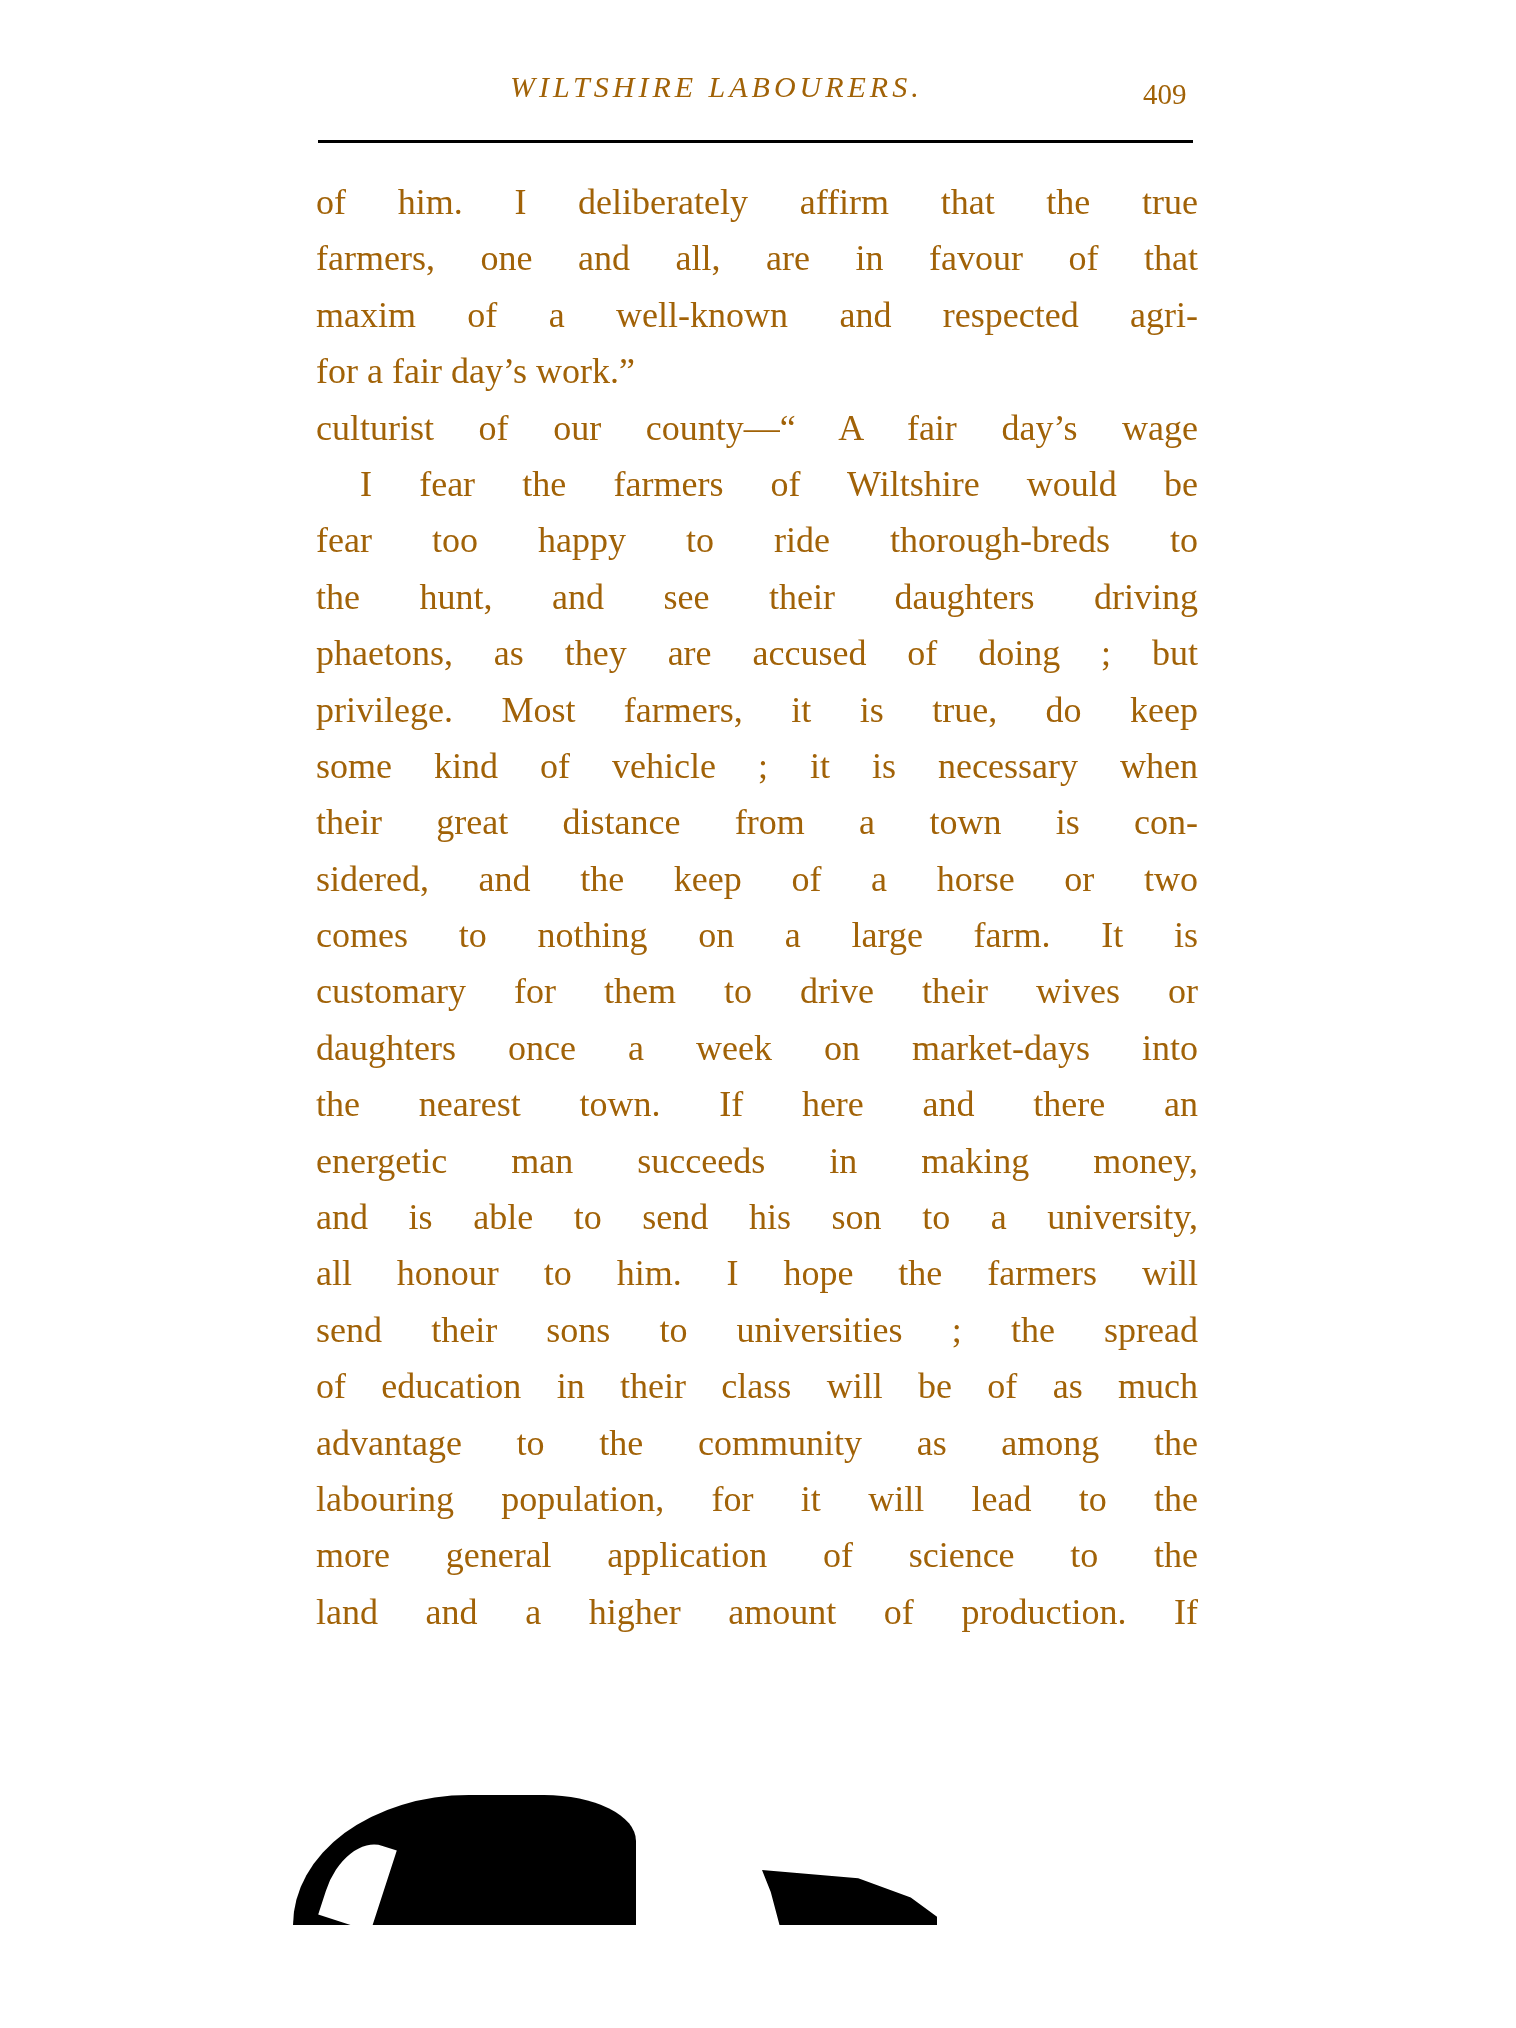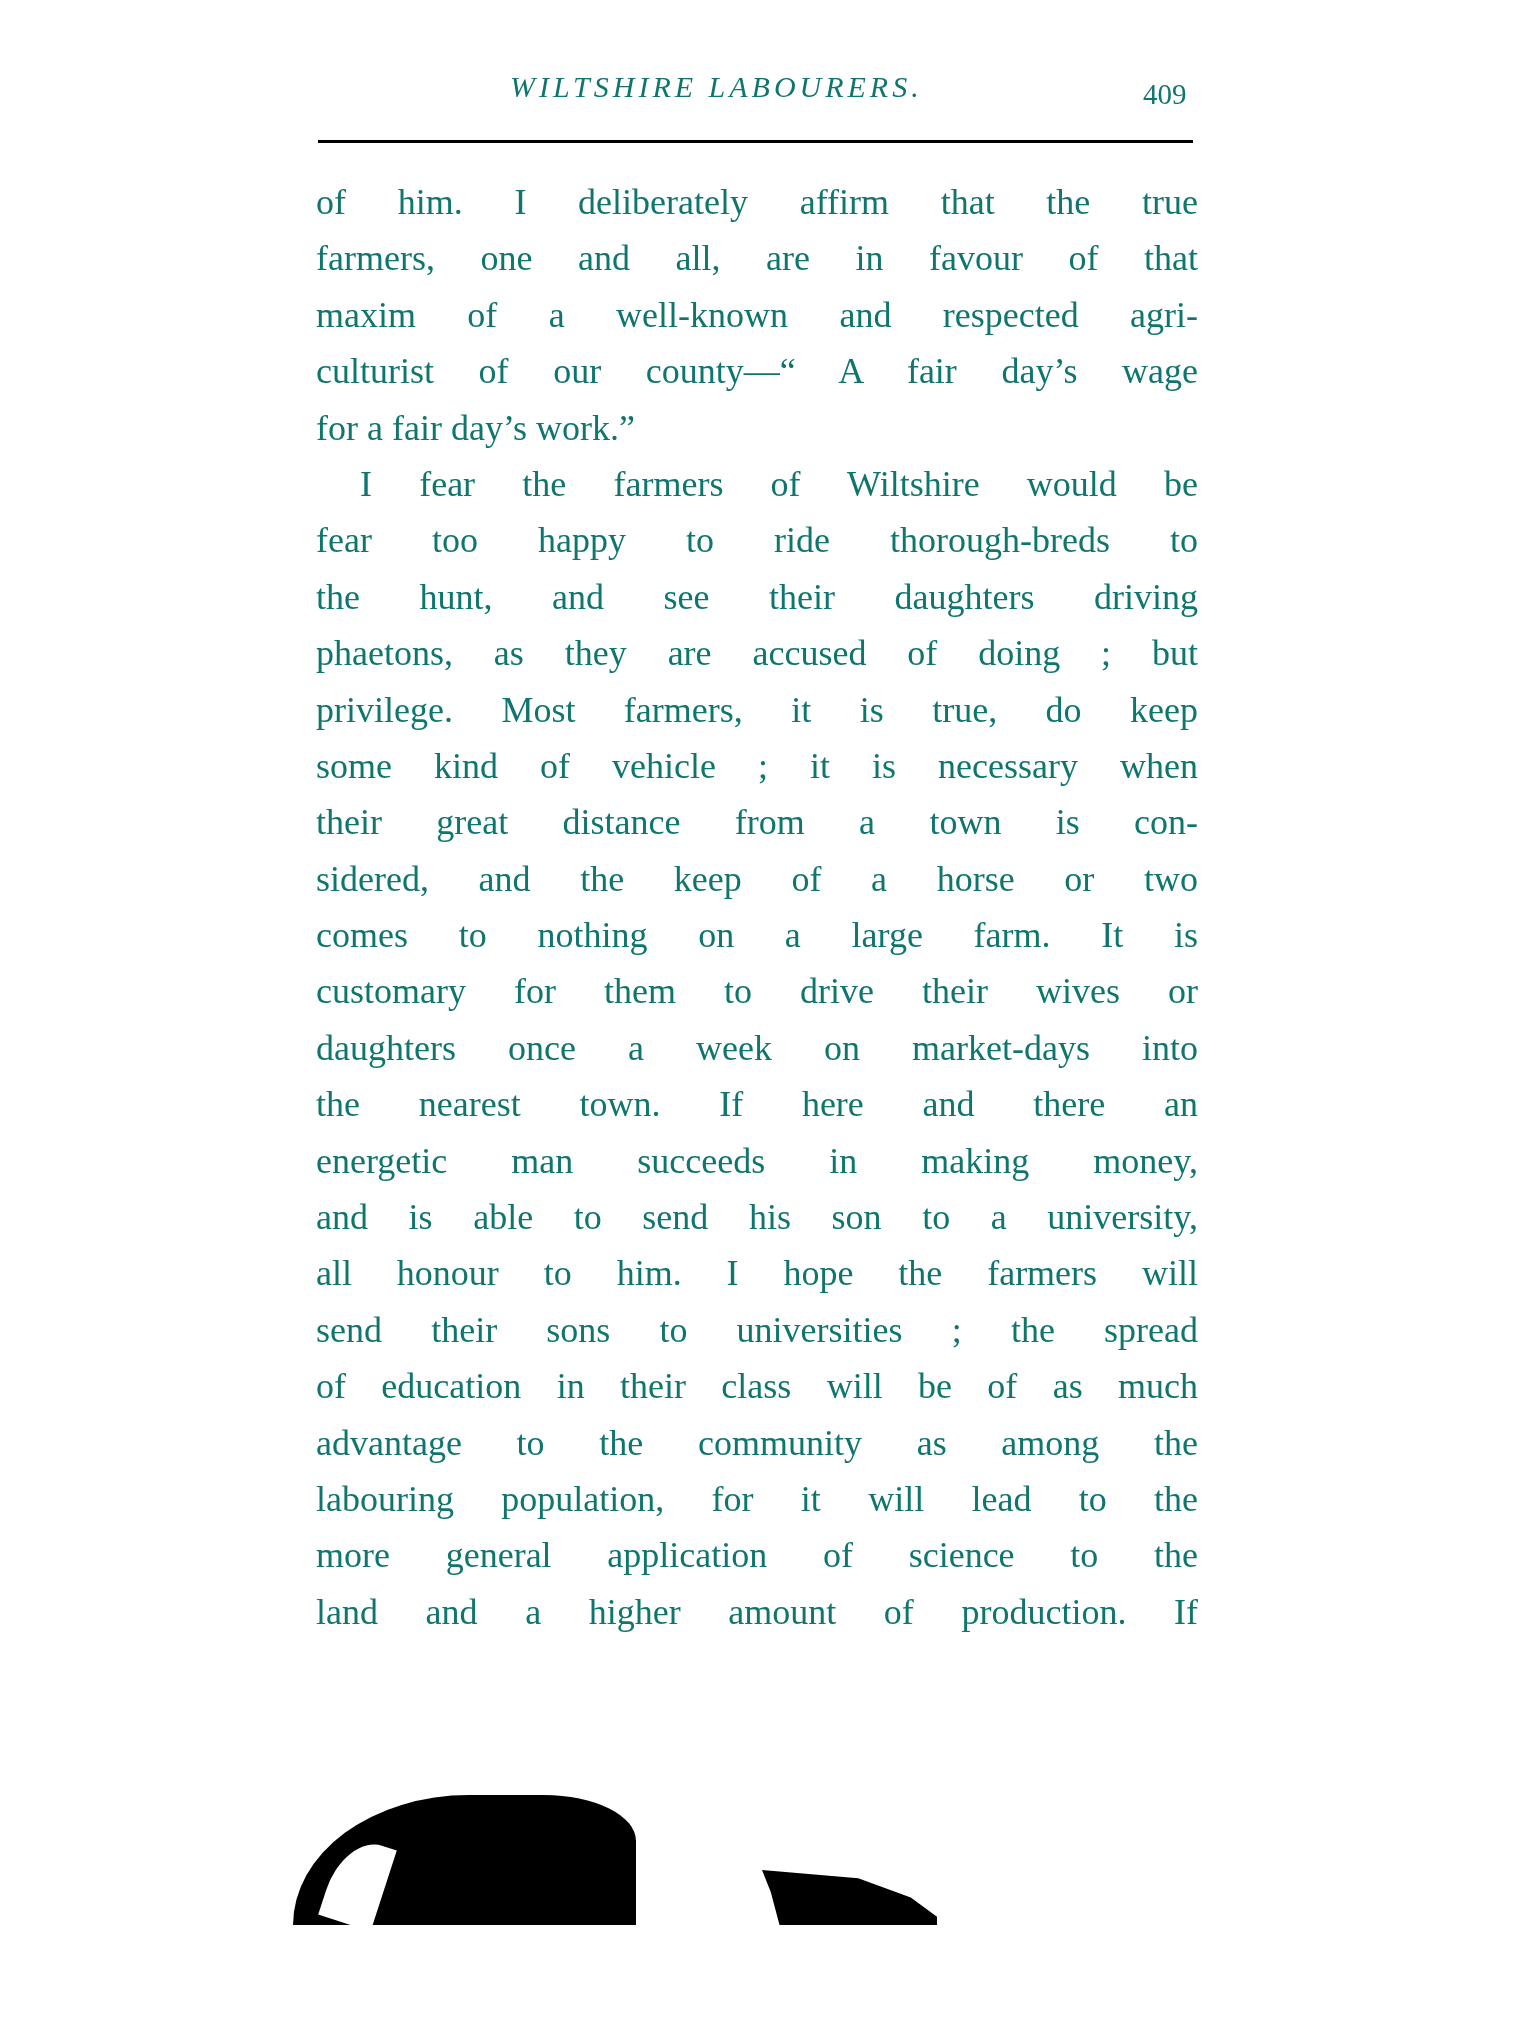--- a/index.html
+++ b/index.html
@@ -1,19 +1,19 @@
 <!DOCTYPE html>
 <html><head>
 <meta charset="utf-8">
 <style>
   html, body { margin: 0; padding: 0; background: #ffffff; }
   body { width: 1516px; height: 2028px; position: relative; overflow: hidden; }
   .page {
     position: absolute; left: 0; top: 0; width: 1516px; height: 2028px;
-    background: #ffffff; color: #0f766e;
+    background: #ffffff; color: #a16207;
     font-family: "Liberation Serif", "DejaVu Serif", serif;
   }
   .running-head {
     position: absolute; left: 0; top: 70px; width: 1516px; height: 50px;
   }
   .running-title {
     position: absolute; left: 510px; top: 0px;
     font-style: italic; font-size: 30px; letter-spacing: 4px;
     white-space: nowrap;
   }
@@ -59,22 +59,22 @@
   <div class="running-head">
     <span class="running-title">WILTSHIRE LABOURERS.</span>
     <span class="folio">409</span>
   </div>
   <div class="head-rule"></div>
 
   <div class="body-text">
     <span class="line">of him.  I deliberately affirm that the true</span>
     <span class="line">farmers, one and all, are in favour of that</span>
     <span class="line">maxim of a well-known and respected agri-</span>
+    <span class="line last">for a fair day’s work.”</span>
     <span class="line">culturist of our county—“ A fair day’s wage</span>
-    <span class="line last">for a fair day’s work.”</span>
     <span class="line indent">I fear the farmers of Wiltshire would be</span>
     <span class="line">fear too happy to ride thorough-breds to</span>
     <span class="line">the hunt, and see their daughters driving</span>
     <span class="line">phaetons, as they are accused of doing ; but</span>
     <span class="line">privilege.  Most farmers, it is true, do keep</span>
     <span class="line">some kind of vehicle ; it is necessary when</span>
     <span class="line">their great distance from a town is con-</span>
     <span class="line">sidered, and the keep of a horse or two</span>
     <span class="line">comes to nothing on a large farm.  It is</span>
     <span class="line">customary for them to drive their wives or</span>

